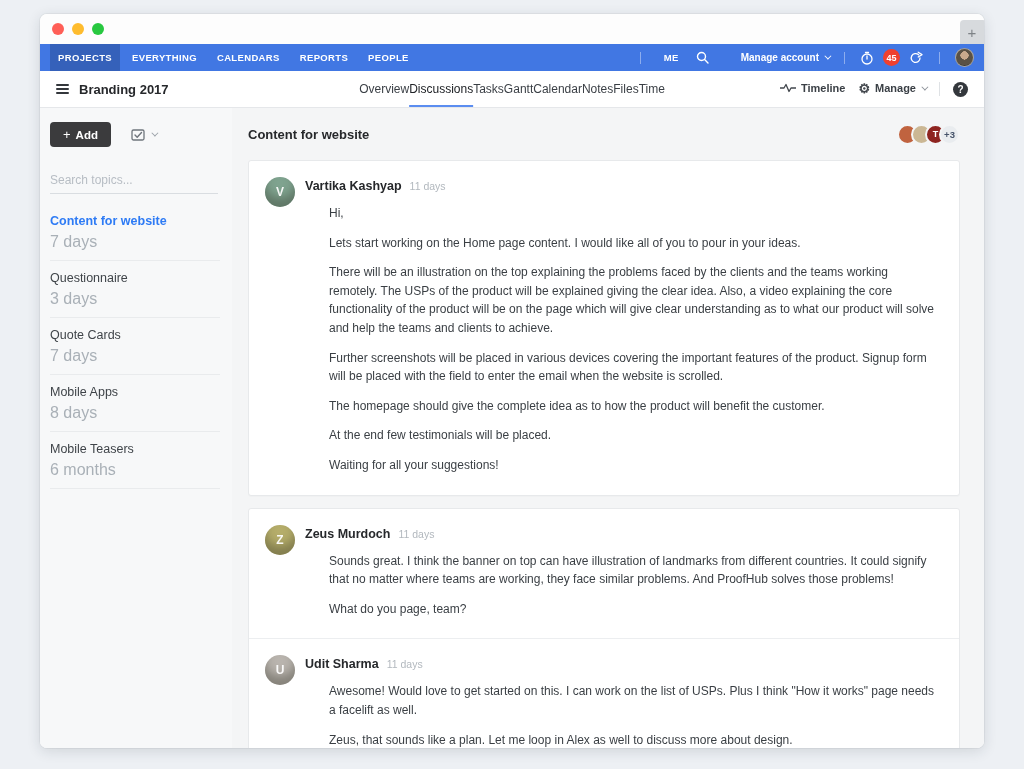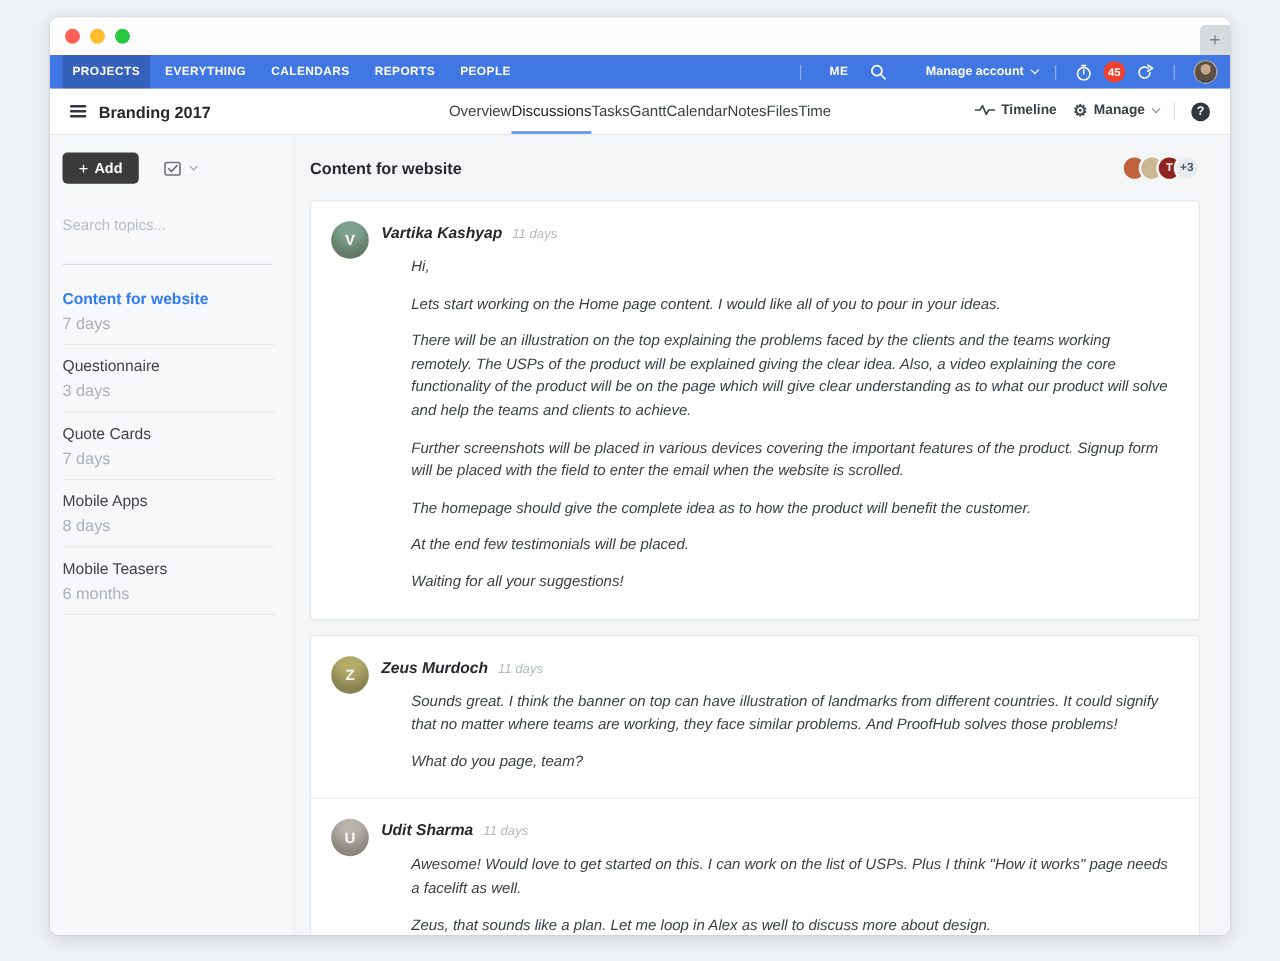--- a/index.html
+++ b/index.html
@@ -50,46 +50,46 @@
   .gear { font-size:13px; line-height:1; color:#42474d; }
 
   
   .content { position:absolute; top:94px; left:0; right:0; bottom:0; background:#f4f5f6; display:flex; }
   .sidebar { width:192px; background:#f7f8f9; padding:14px 0 0 10px; flex:none; }
   .add-btn { display:inline-flex; align-items:center; gap:5px; background:#3b3b3d; color:#fff; border:none;
     font-size:11.5px; font-weight:700; padding:6px 13px; border-radius:4px; font-family:inherit; }
   .add-plus { font-size:13px; font-weight:400; line-height:1; }
   .read-filter { display:inline-flex; align-items:center; gap:4px; margin-left:16px; vertical-align:middle; color:#9aa1a8; }
   .search-box { margin-top:22px; width:168px; border:none; border-bottom:1px solid #d9dde1; background:transparent;
-    font-size:12px; padding:4px 0 24px; color:#3c4146; font-family:inherit; }
+    font-size:12px; padding:4px 0 6px; color:#3c4146; font-family:inherit; }
   .search-box::placeholder { color:#b7bdc4; }
   .topics { margin-top:10px; width:170px; list-style:none; }
   .topic { padding:10px 0 9px; border-bottom:1px solid #e9ebed; cursor:default; }
   .topic-title { font-size:12.5px; color:#3f4449; }
   .topic.active .topic-title { color:#2e7bf5; font-weight:700; }
-  .topic-age { font-size:13px; color:#a9b0b7; margin-top:5px; }
+  .topic-age { font-size:16px; color:#a9b0b7; margin-top:5px; }
 
   .main { flex:1; padding:0 24px 0 16px; min-width:0; }
   .main-header { height:52px; display:flex; align-items:center; }
   .main-title { font-size:13px; font-weight:700; color:#26282b; flex:1; }
   .avatar-stack { display:flex; }
   .stack-avatar { width:21px; height:21px; border-radius:50%; border:2px solid #f4f5f6; margin-left:-7px;
     display:flex; align-items:center; justify-content:center; font-size:9px; font-weight:700; color:#fff; }
   .stack-avatar:first-child { margin-left:0; }
   .stack-avatar.overflow { color:#46536a; font-size:9.5px; }
 
   .card { background:#fff; border:1px solid #e7e9eb; border-radius:3px; box-shadow:0 1px 1px rgba(0,0,0,.02); }
   .post-card { padding:16px 24px 20px 16px; }
   .comments-card { margin-top:12px; }
   .comment { padding:16px 24px 20px 16px; }
   .comment + .comment { border-top:1px solid #eceef0; }
 
   .msg-avatar { width:30px; height:30px; border-radius:50%; float:left; display:flex; align-items:center; justify-content:center;
     font-size:12px; font-weight:700; color:rgba(255,255,255,.92); box-shadow:inset 0 -9px 10px rgba(40,40,30,.35); }
-  .msg-body { margin-left:40px;font-style:italic; }
+  .msg-body { margin-left:40px; }
   .msg-head { display:flex; align-items:baseline; gap:8px; padding-top:2px; }
   .msg-author { font-size:12.5px; font-weight:700; color:#26282b; }
   .msg-time { font-size:10.5px; color:#b2b8be; }
   .msg-text p { font-size:12px; color:#3a3f44; line-height:1.55; margin-top:11px;margin-left:24px; }
 
   svg { display:block; }
 </style>
 </head>
 <body>
 

